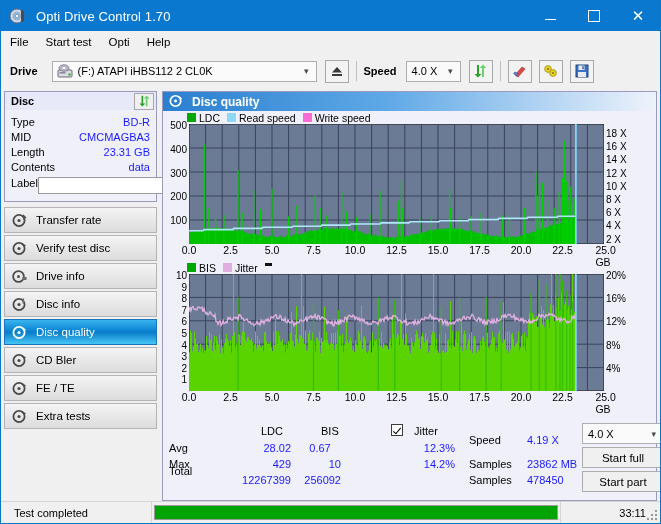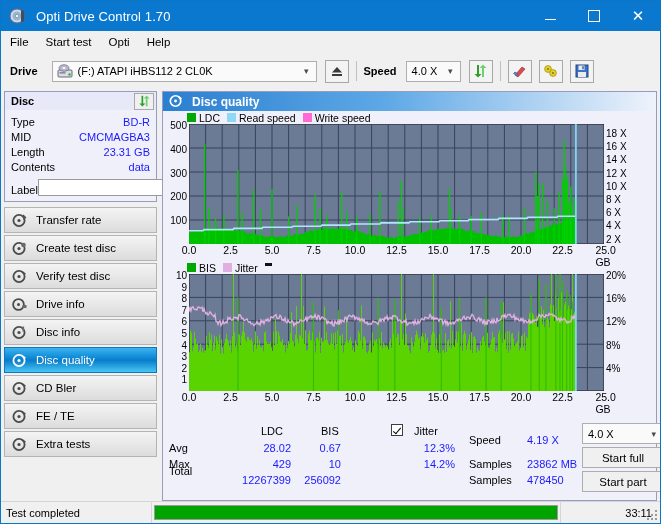--- a/index.html
+++ b/index.html
@@ -64,21 +64,21 @@
   }
   .disc-hdr b{font-size:11px;}
   .disc-hdr .hbtn{margin-left:auto;margin-right:2px;width:20px;height:17px;border:1px solid #a8a8a8;background:#f0f0f0;display:flex;align-items:center;justify-content:center;box-sizing:border-box;}
   .disc-body{
     background:#f0f0fb;border:1px solid #9a9ac0;border-top:none;
     padding:4px 6px 5px 6px;box-sizing:border-box;
   }
   .drow{display:flex;justify-content:space-between;align-items:center;height:15px;font-size:11px;}
   .drow .k{color:#000;}
   .drow .v{color:#1a1aff;}
-  .labelrow{display:flex;align-items:flex-end;margin-top:3px;}
+  .labelrow{display:flex;align-items:flex-start;margin-top:3px;}
   .labelrow .k{width:38px;font-size:11px;}
   .labelrow input{
     flex:1;height:17px;border:1px solid #9a9a9a;background:#fff;font-size:11px;
     box-sizing:border-box;outline:none;padding:0 3px;
   }
   .labelrow .lbtn{width:21px;height:19px;margin-left:4px;border:1px solid #a8a8a8;background:#f0f0f0;display:flex;align-items:center;justify-content:center;box-sizing:border-box;}
 
   .navlist{margin-top:5px;}
   .navbtn{
     height:26px;margin-bottom:2px;border:1px solid #b4b4b4;
@@ -126,25 +126,25 @@
   .btnstd{border:1px solid #adadad;background:#f0f0f0;display:flex;align-items:center;justify-content:center;box-sizing:border-box;font-size:11.5px;}
   .chk{width:12px;height:12px;border:1px solid #3c3c3c;background:#fff;display:inline-block;position:relative;box-sizing:border-box;}
   .chk:after{content:"";position:absolute;left:3px;top:1px;width:3px;height:7px;border:solid #000;border-width:0 1.5px 1.5px 0;transform:rotate(40deg);}
 
   
   .statusbar{
     position:absolute;left:0;right:0;bottom:0;height:21px;background:#f0f0f0;
     border-top:1px solid #d5d5d5;display:flex;align-items:center;font-size:11px;
   }
   .sb-cell{height:21px;display:flex;align-items:center;box-sizing:border-box;}
-  .sb-text{padding-left:5px;width:150px;}
+  .sb-text{padding-left:13px;width:150px;}
   .sb-prog{flex:1;padding:3px 2px;box-sizing:border-box;border-left:1px solid #d5d5d5;}
   .sb-bar{height:100%;background:#00a400;border:1px solid #9a9a9a;box-sizing:border-box;}
   .sb-pct{width:80px;justify-content:flex-start;padding-left:6px;border-left:1px solid #d5d5d5;}
-  .sb-time{width:100px;justify-content:flex-end;padding-right:8px;border-left:1px solid #d5d5d5;}
+  .sb-time{width:100px;justify-content:flex-end;padding-right:14px;border-left:1px solid #d5d5d5;}
   .grip{position:absolute;right:3px;bottom:3px;width:10px;height:10px;}
   .grip i{position:absolute;width:2px;height:2px;background:#9a9a9a;}
 </style>
 </head>
 <body>
 
 <div class="app">
 
   <div class="titlebar">
     <div class="tb-icon">
@@ -284,30 +284,20 @@
       <div class="navlist">
         <div class="navbtn">
           <span class="ni">
             <svg width="15" height="15" viewBox="0 0 15 15">
                 <circle cx="7" cy="7.5" r="5.6" fill="none" stroke="#4a4a4a" stroke-width="1.8"></circle>
                 <circle cx="7" cy="7.5" r="1.6" fill="#4a4a4a"></circle>
                 <path d="M11 2 L13.5 4.5 L11.5 6.5" stroke="#4a4a4a" stroke-width="1.3" fill="none"></path>
               </svg>
           </span>
           <span>Transfer rate</span>
-        </div>
-        <div class="navbtn">
-          <span class="ni">
-            <svg width="15" height="15" viewBox="0 0 15 15">
-                <circle cx="7" cy="7.5" r="5.6" fill="none" stroke="#4a4a4a" stroke-width="1.8"></circle>
-                <circle cx="7" cy="7.5" r="1.6" fill="#4a4a4a"></circle>
-                <circle cx="11.5" cy="4" r="2.3" fill="#6a6a6a"></circle>
-              </svg>
-          </span>
-          <span>Create test disc</span>
         </div>
         <div class="navbtn">
           <span class="ni">
             <svg width="15" height="15" viewBox="0 0 15 15">
                 <circle cx="7" cy="7.5" r="5.6" fill="none" stroke="#4a4a4a" stroke-width="1.8"></circle>
                 <circle cx="7" cy="7.5" r="1.6" fill="#4a4a4a"></circle>
                 <path d="M10 2.5 L13.5 5" stroke="#4a4a4a" stroke-width="1.3"></path>
               </svg>
           </span>
           <span>Verify test disc</span>
@@ -1011,21 +1001,21 @@
 
       <div class="stats">
         <div class="colhdr" style="left:92px;top:0">LDC</div>
         <div class="colhdr" style="left:152px;top:0">BIS</div>
 
         <div style="position:absolute;left:222px;top:-1px;" class="chk"></div>
         <div style="position:absolute;left:245px;top:0;">Jitter</div>
 
         <div style="position:absolute;left:0;top:17px;" class="k">Avg</div>
         <div style="position:absolute;left:70px;top:17px;width:52px;text-align:right;" class="v">28.02</div>
-        <div style="position:absolute;left:130px;top:17px;width:42px;text-align:right;" class="v">0.67</div>
+        <div style="position:absolute;left:130px;top:17px;width:42px;text-align:center;" class="v">0.67</div>
         <div style="position:absolute;left:228px;top:17px;width:58px;text-align:right;" class="v">12.3%</div>
 
         <div style="position:absolute;left:0;top:33px;" class="k">Max</div>
         <div style="position:absolute;left:70px;top:33px;width:52px;text-align:right;" class="v">429</div>
         <div style="position:absolute;left:130px;top:33px;width:42px;text-align:right;" class="v">10</div>
         <div style="position:absolute;left:228px;top:33px;width:58px;text-align:right;" class="v">14.2%</div>
 
         <div style="position:absolute;left:0;top:40px;" class="k">Total</div>
         <div style="position:absolute;left:50px;top:49px;width:72px;text-align:right;" class="v">12267399</div>
         <div style="position:absolute;left:122px;top:49px;width:50px;text-align:right;" class="v">256092</div>

